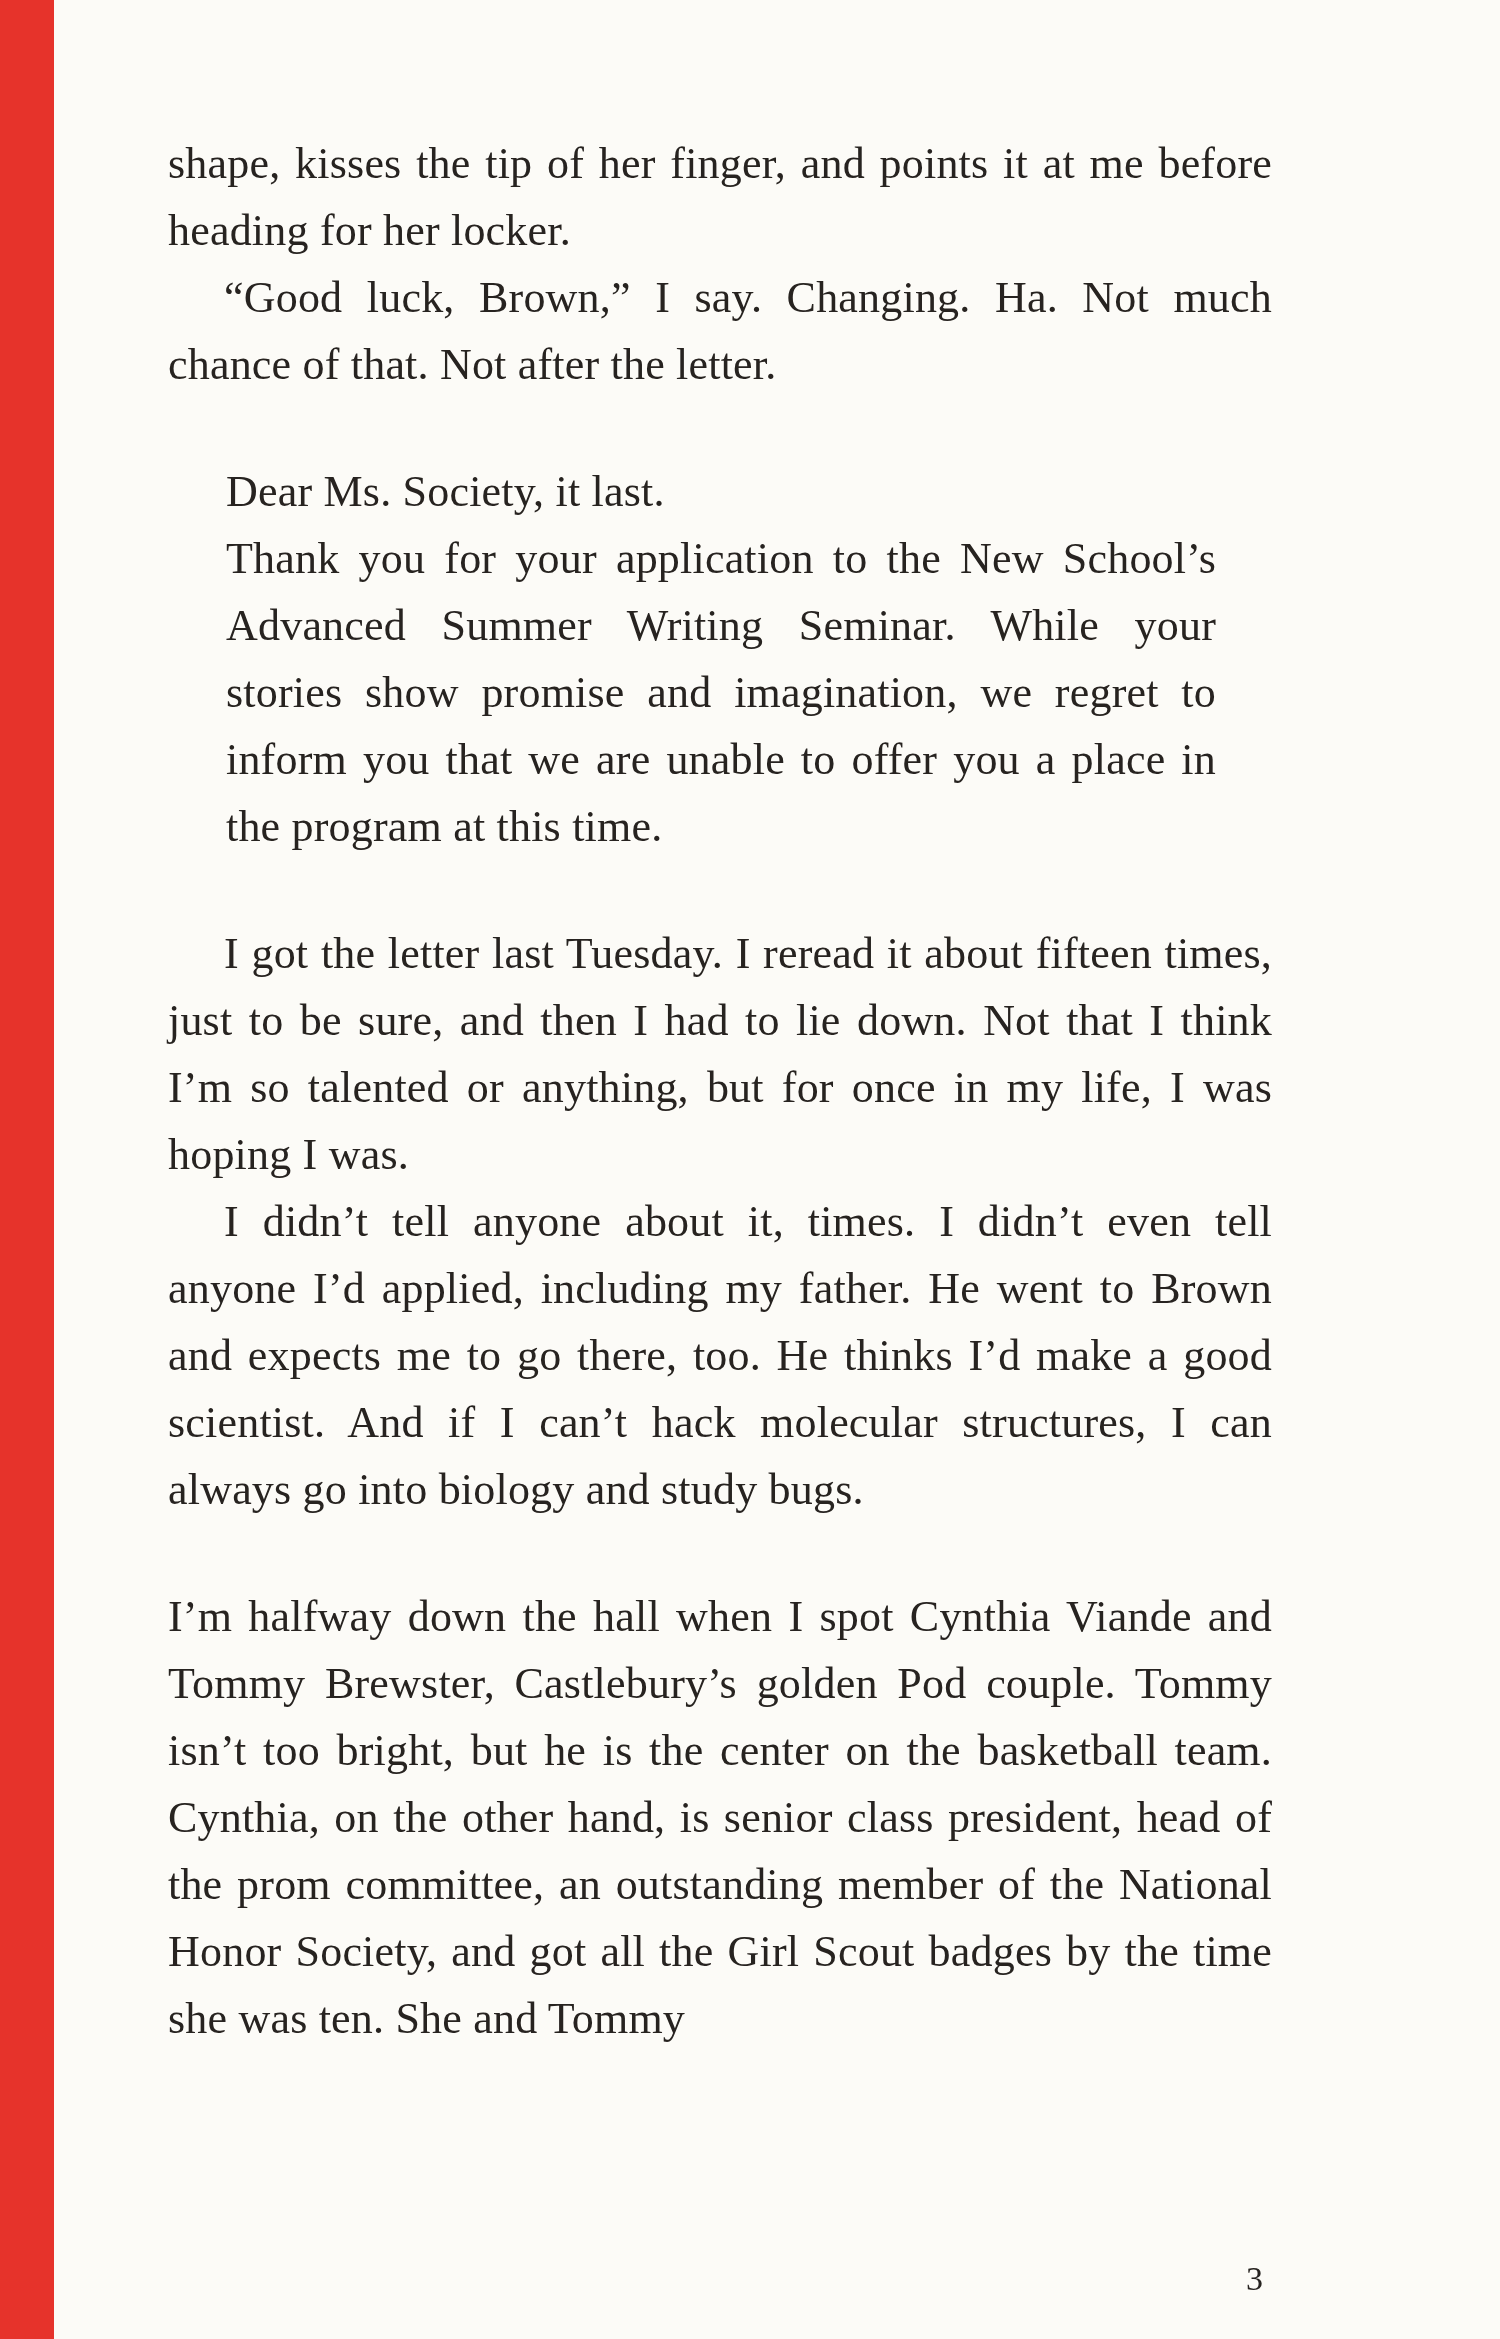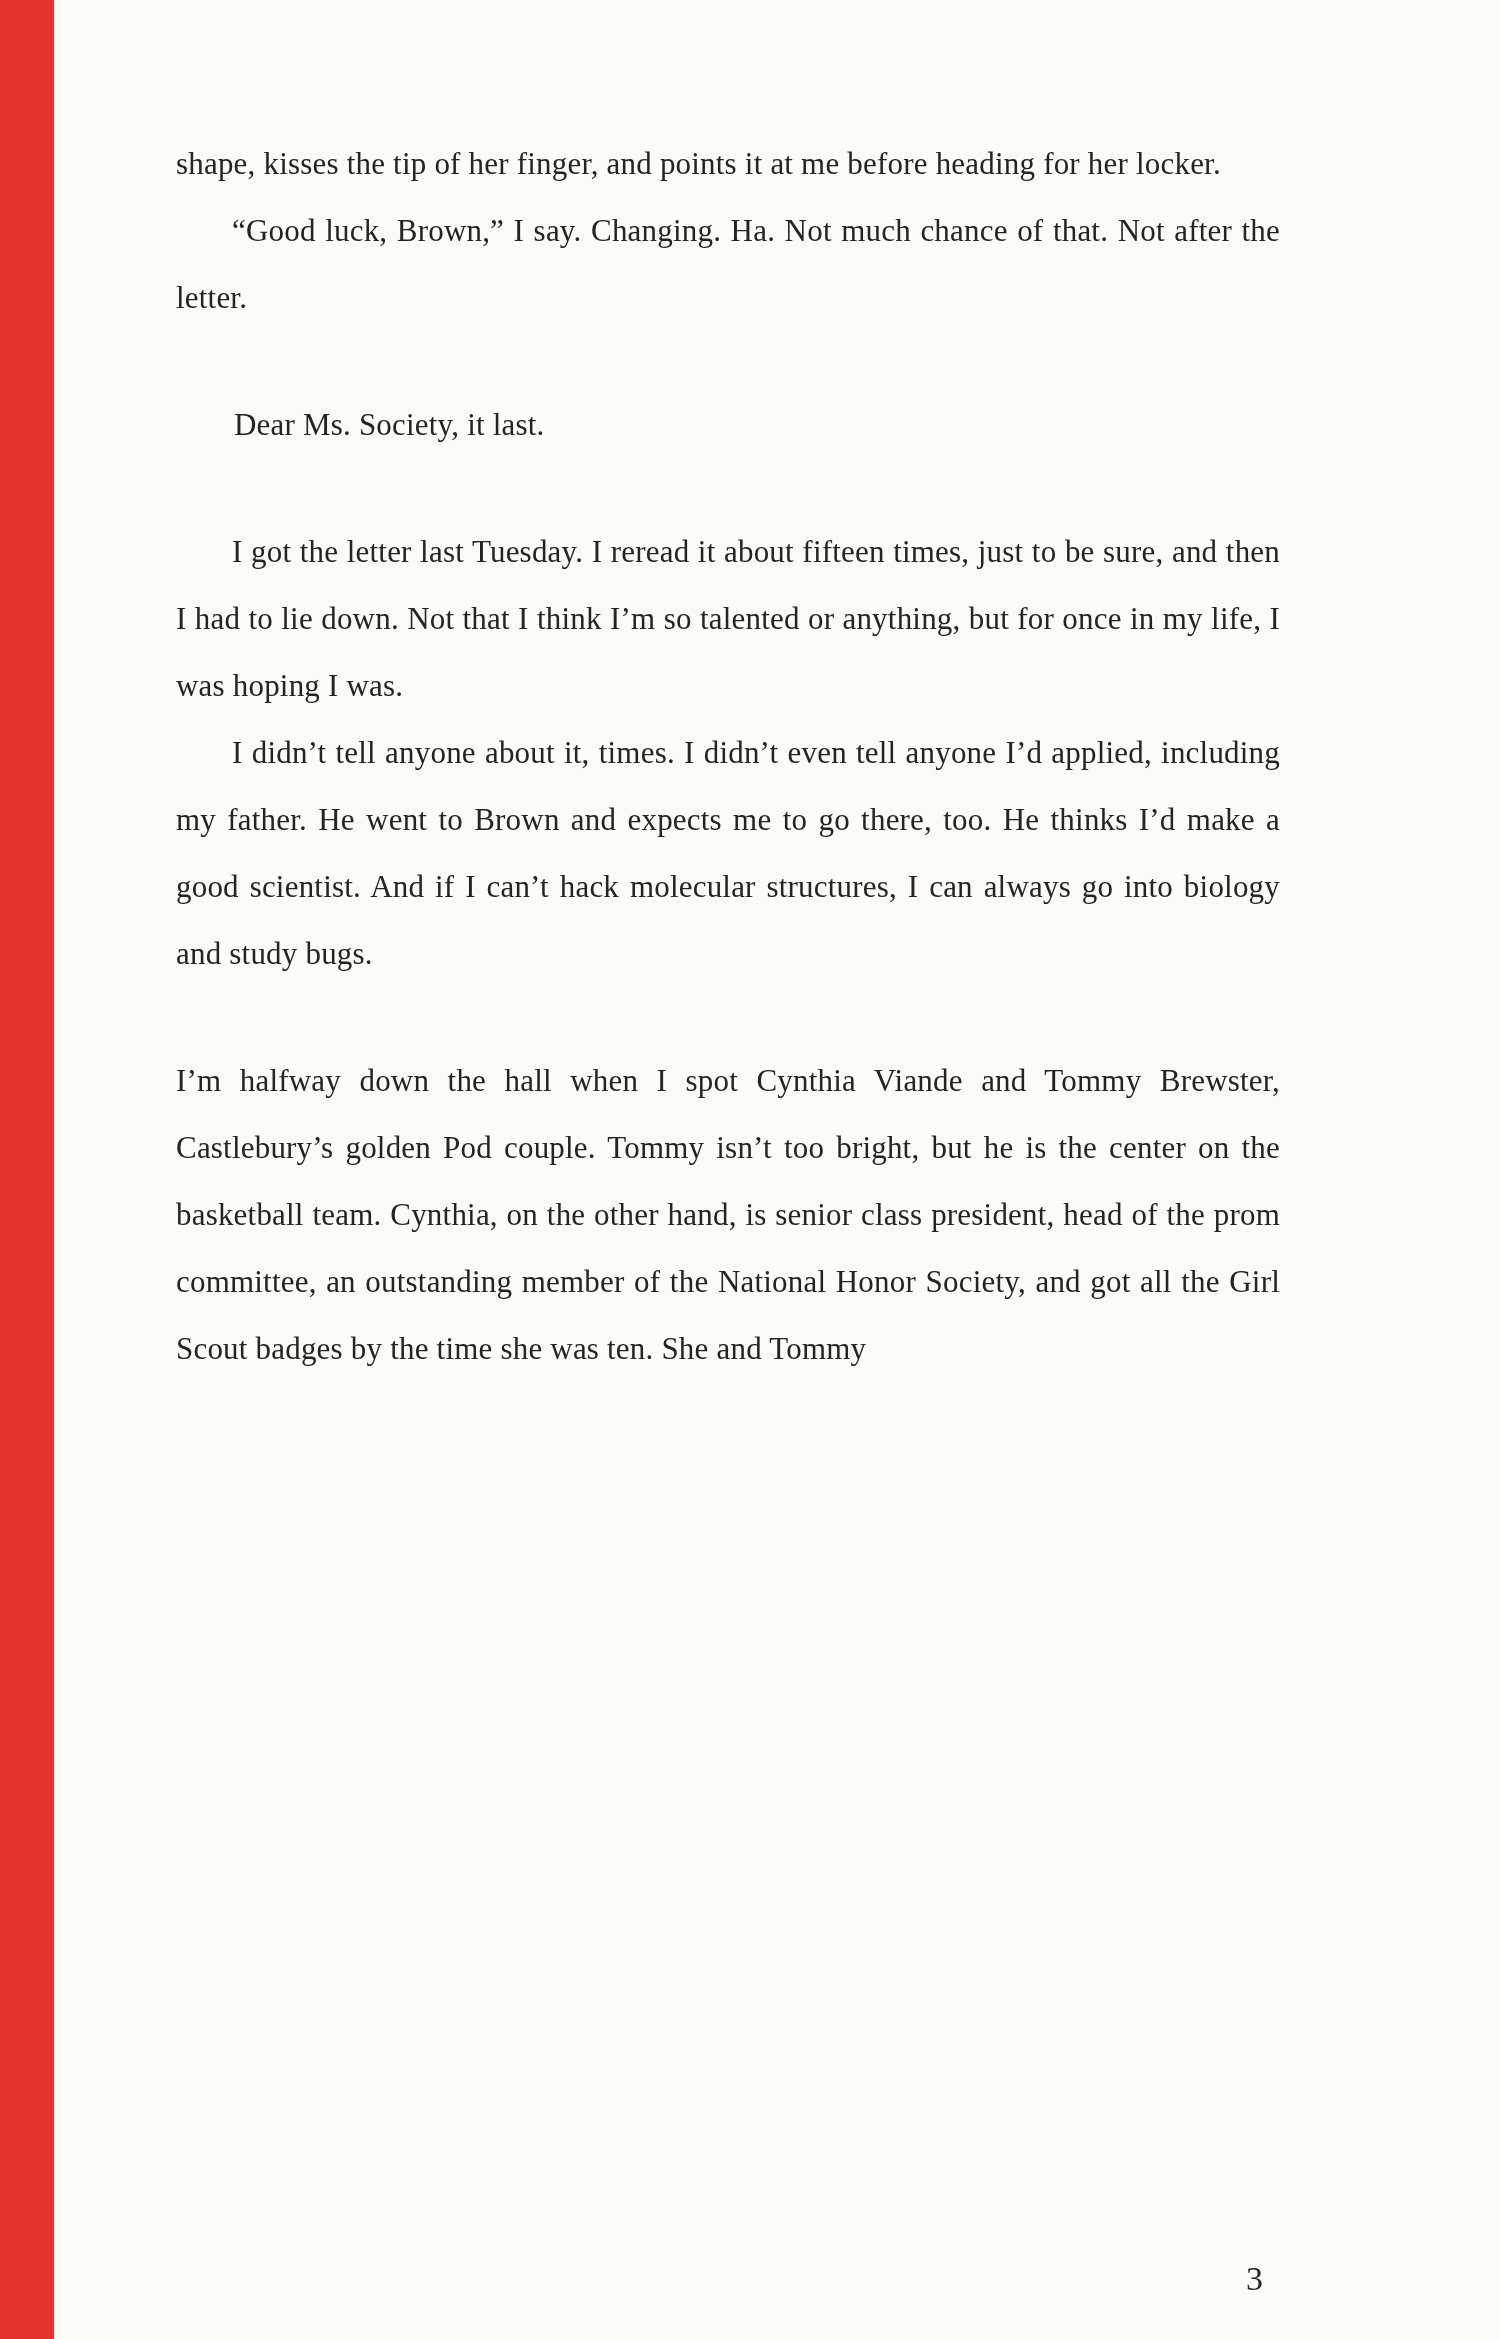--- a/index.html
+++ b/index.html
@@ -16,23 +16,23 @@
     overflow: hidden;
   }
   .spine {
     position: absolute;
     left: 0; top: 0;
     width: 54px; height: 2339px;
     background: #e6332b;
   }
   .text-block {
     position: absolute;
-    left: 176px; top: 130px;
+    left: 168px; top: 130px;
     width: 1104px;
-    font-size: 31px;
+    font-size: 44px;
     line-height: 67px;
     text-align: justify;
     color: #272320;
     letter-spacing: 0.2px;
   }
   .text-block p { margin: 0; }
   .text-block p.indent { text-indent: 56px; }
   .text-block p.letter { margin-left: 58px; margin-right: 56px; }
   .text-block p.gap-before { margin-top: 60px; }
   .italic { }
@@ -45,18 +45,19 @@
 </style>
 </head>
 <body>
 
 <div class="scan" style="background: rgb(252, 251, 247);">
   <div class="spine" style="background: rgb(230, 51, 43);"></div>
   <div class="text-block" style="color: rgb(39, 35, 32);">
       <p class=""><span>shape, kisses the tip of her finger, and points it at me before heading for her locker.</span></p>
       <p class="indent"><span>“Good luck, Brown,” I say. </span><span class="italic">Changing</span><span>. Ha. Not much chance of that. Not after the letter.</span></p>
       <p class="letter gap-before"><span class="italic">Dear Ms. Society,</span><span> it last.</span></p>
+      <p class="letter"><span class="italic">Thank you for your application to the New School’s Advanced Summer Writing Seminar. While your stories show promise and imagination, we regret to inform you that we are unable to offer you a place in the program at this time.</span></p>
       <p class="indent gap-before"><span>I got the letter last Tuesday. I reread it about fifteen times, just to be sure, and then I had to lie down. Not that I think I’m so talented or anything, but for once in my life, I was hoping I was.</span></p>
       <p class="indent"><span>I didn’t tell anyone about it, times. I didn’t even tell anyone I’d applied, including my father. He went to Brown and expects me to go there, too. He thinks I’d make a good scientist. And if I can’t hack molecular structures, I can always go into biology and study bugs.</span></p>
       <p class="gap-before"><span>I’m halfway down the hall when I spot Cynthia Viande and Tommy Brewster, Castlebury’s golden Pod couple. Tommy isn’t too bright, but he is the center on the basketball team. Cynthia, on the other hand, is senior class president, head of the prom committee, an outstanding member of the National Honor Society, and got all the Girl Scout badges by the time she was ten. She and Tommy</span></p>
     </div>
   <div class="page-number">3</div>
 </div>
 
 </body></html>

